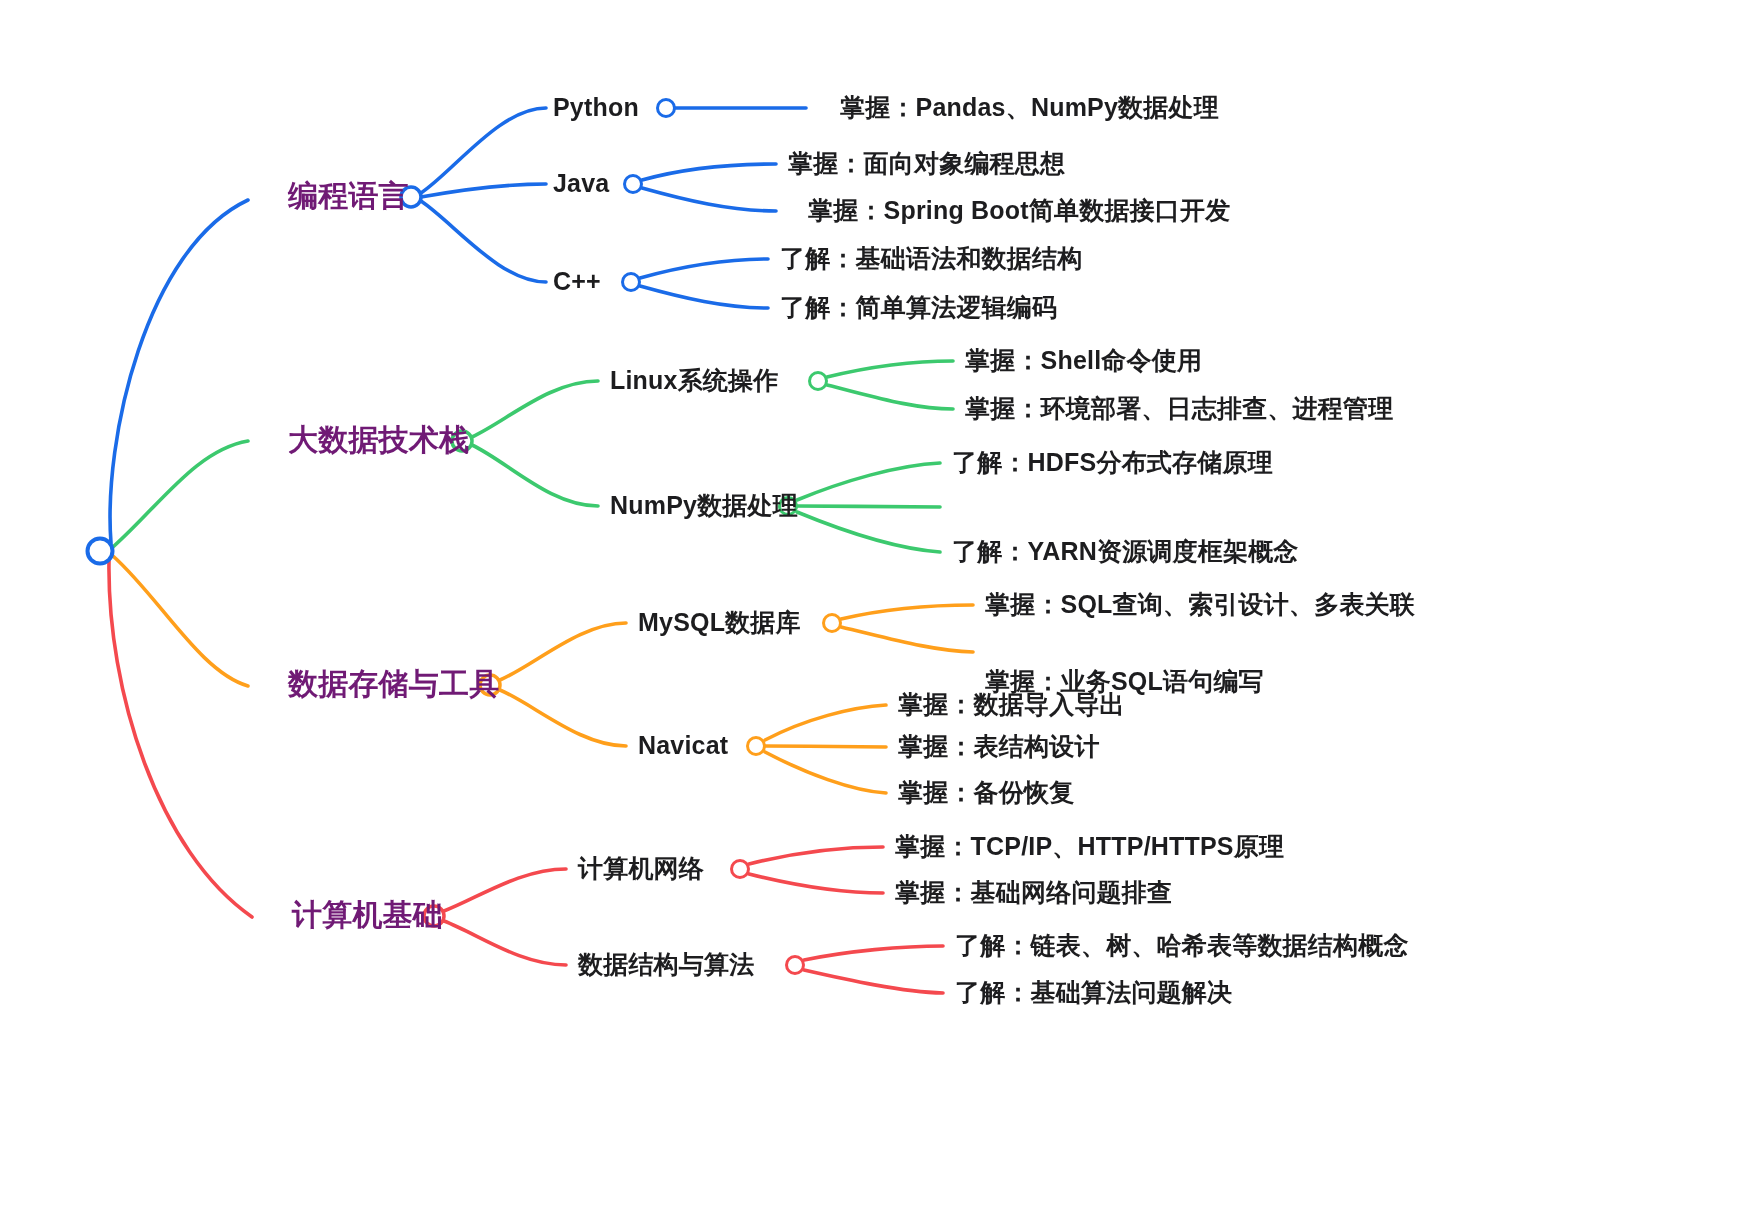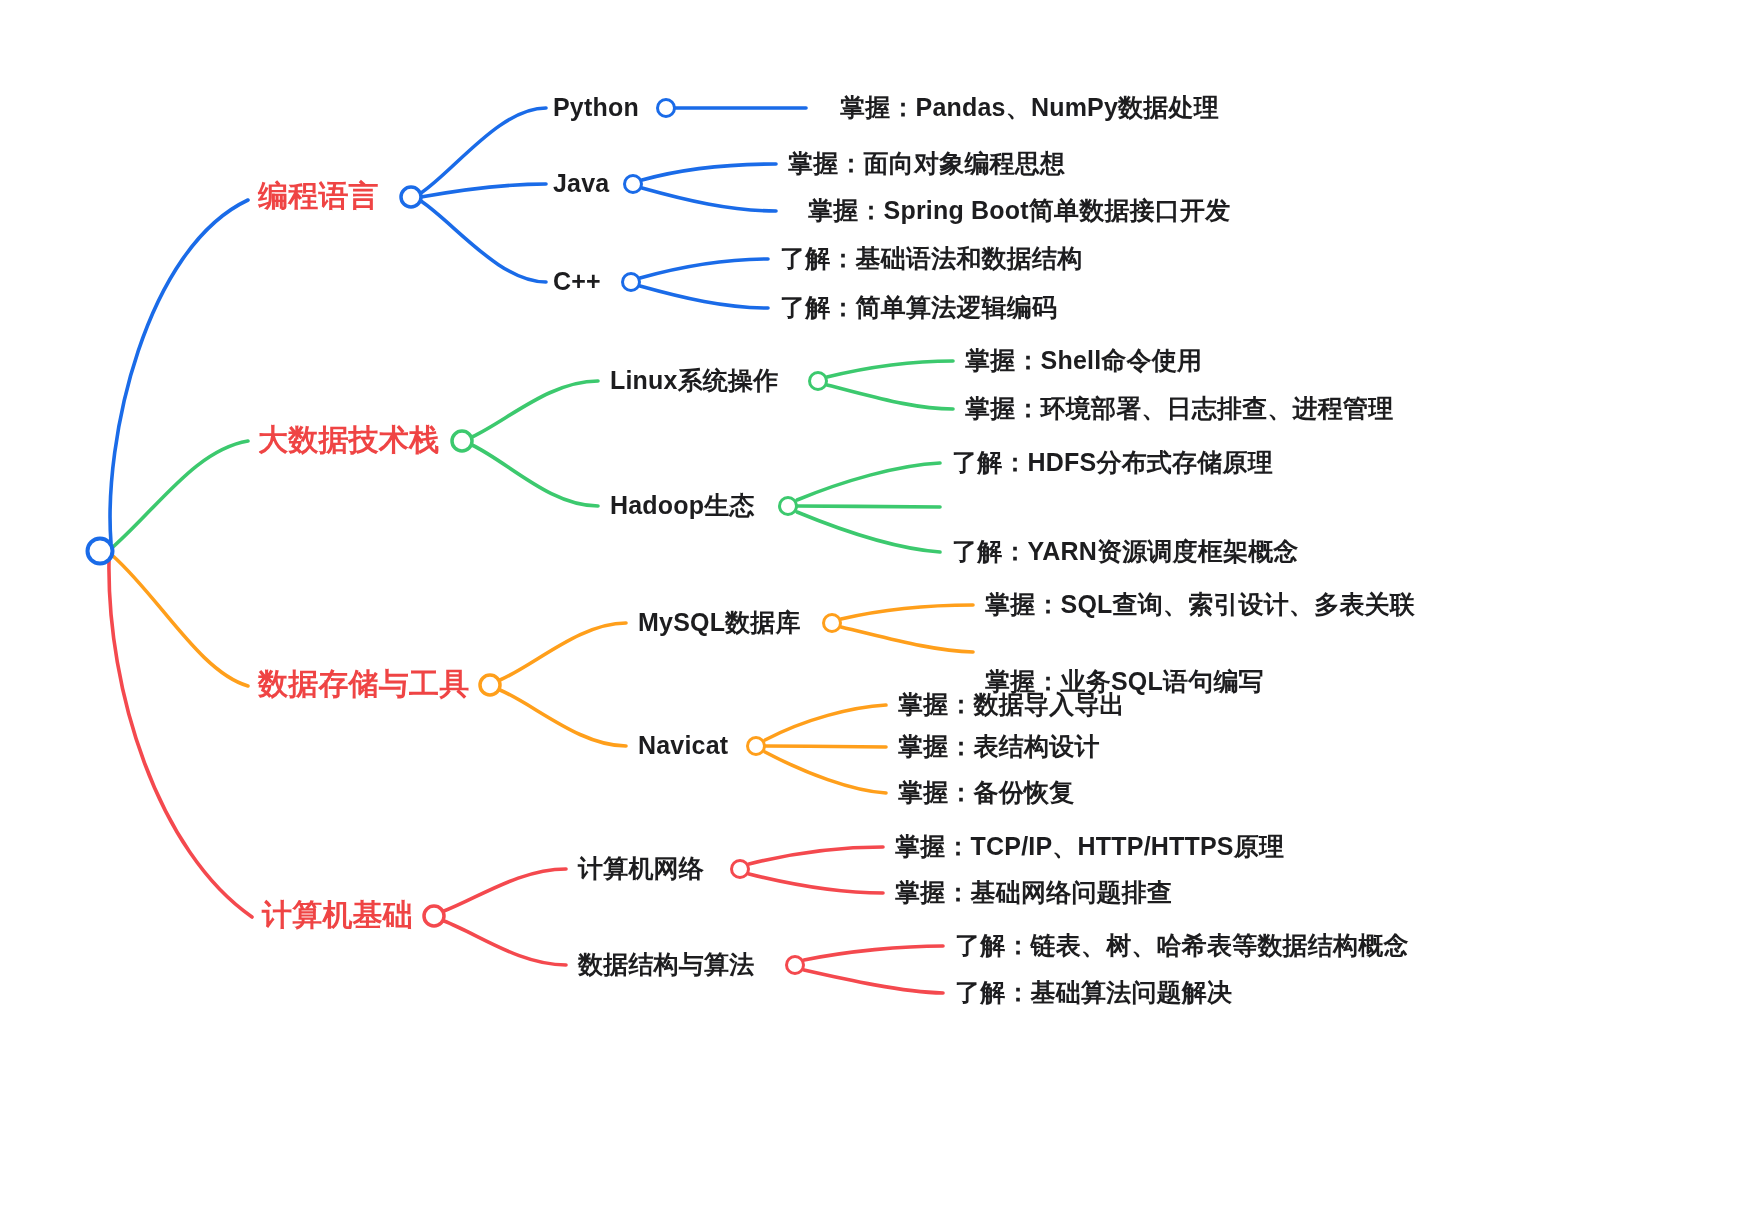--- a/index.html
+++ b/index.html
@@ -26,21 +26,22 @@
     white-space: nowrap;
     color: #1d1d1f;
     font-size: 25px;
     font-weight: 700;
     line-height: 1.15;
     letter-spacing: 0.2px;
   }
   .topic {
     font-size: 30px;
     font-weight: 700;
-    color: #ef4444;
+    color: #701a75;
+    margin-left: 30px;
   }
 </style>
 </head>
 <body>
 
 <div class="canvas">
 
   <svg class="connectors" width="1742" height="1212" viewBox="0 0 1742 1212">
     <g fill="none" stroke-width="3.6" stroke-linecap="round">
 
@@ -107,21 +108,21 @@
   <div class="label" style="left:788px;top:164px">掌握：面向对象编程思想</div>
   <div class="label" style="left:808px;top:211px">掌握：Spring Boot简单数据接口开发</div>
   <div class="label" style="left:553px;top:282px">C++</div>
   <div class="label" style="left:780px;top:259px">了解：基础语法和数据结构</div>
   <div class="label" style="left:780px;top:308px">了解：简单算法逻辑编码</div>
 
   <div class="label topic" style="left:258px;top:441px">大数据技术栈</div>
   <div class="label" style="left:610px;top:381px">Linux系统操作</div>
   <div class="label" style="left:965px;top:361px">掌握：Shell命令使用</div>
   <div class="label" style="left:965px;top:409px">掌握：环境部署、日志排查、进程管理</div>
-  <div class="label" style="left:610px;top:506px">Hadoop生态</div>
+  <div class="label" style="left:610px;top:506px">NumPy数据处理</div>
   <div class="label" style="left:952px;top:463px">了解：HDFS分布式存储原理</div>
   <div class="label" style="left:952px;top:552px">了解：YARN资源调度框架概念</div>
 
   <div class="label topic" style="left:258px;top:685px">数据存储与工具</div>
   <div class="label" style="left:638px;top:623px">MySQL数据库</div>
   <div class="label" style="left:985px;top:605px">掌握：SQL查询、索引设计、多表关联</div>
   <div class="label" style="left:985px;top:682px">掌握：业务SQL语句编写</div>
   <div class="label" style="left:638px;top:746px">Navicat</div>
   <div class="label" style="left:898px;top:705px">掌握：数据导入导出</div>
   <div class="label" style="left:898px;top:747px">掌握：表结构设计</div>

